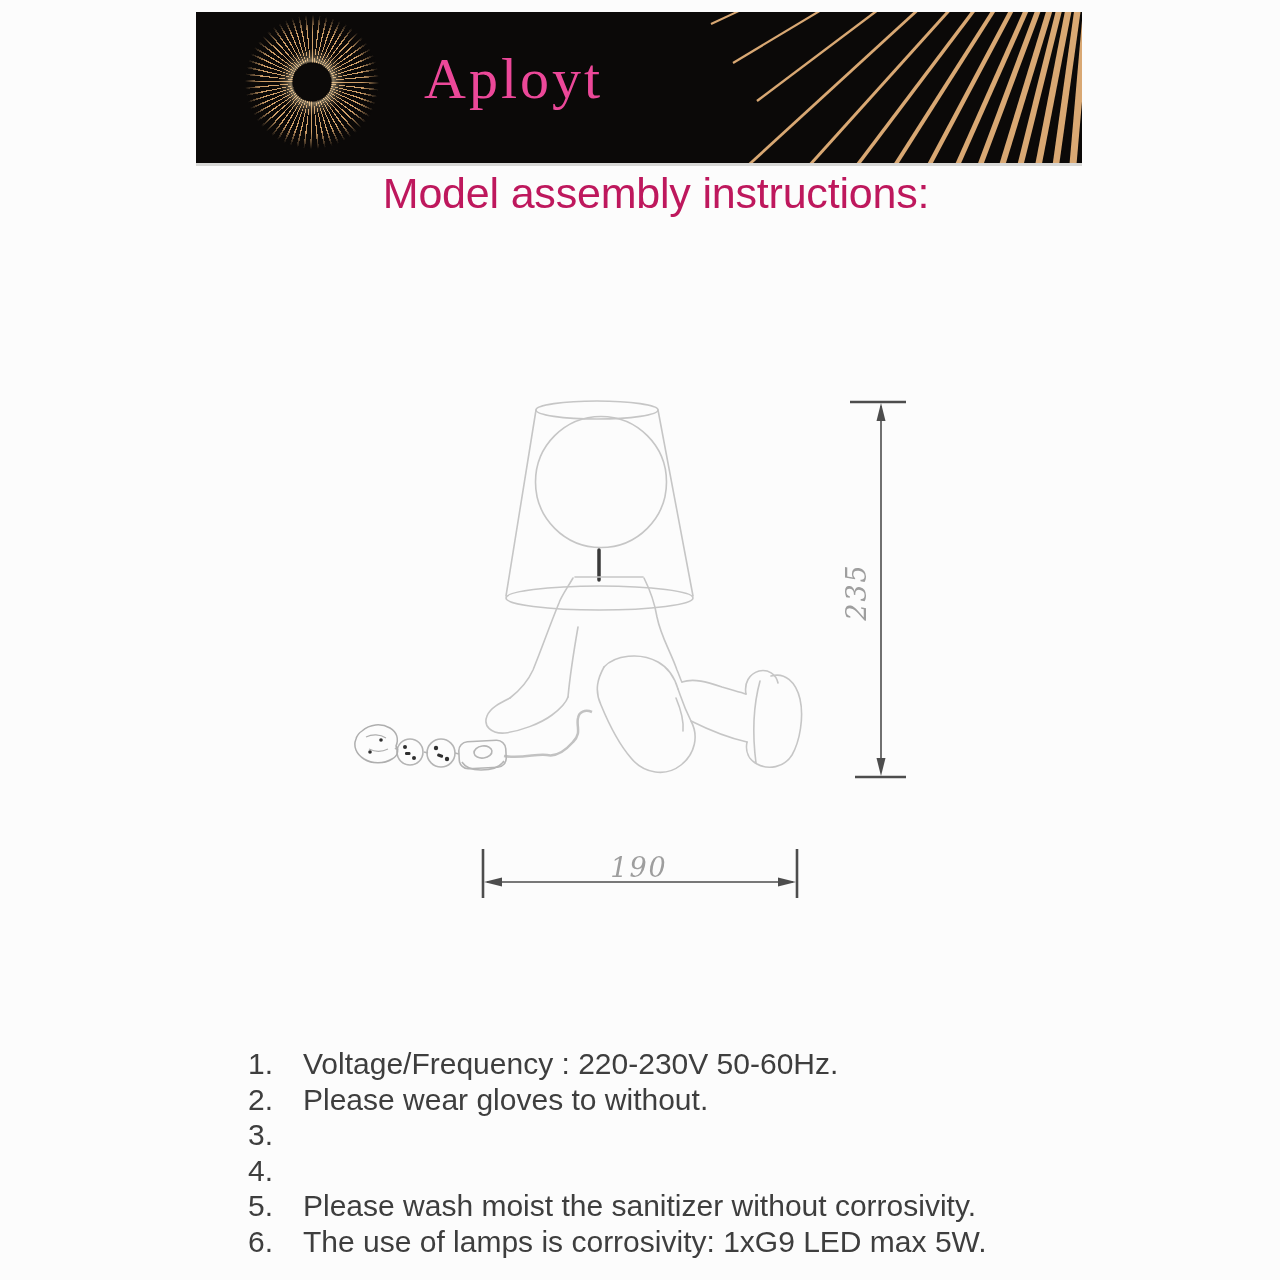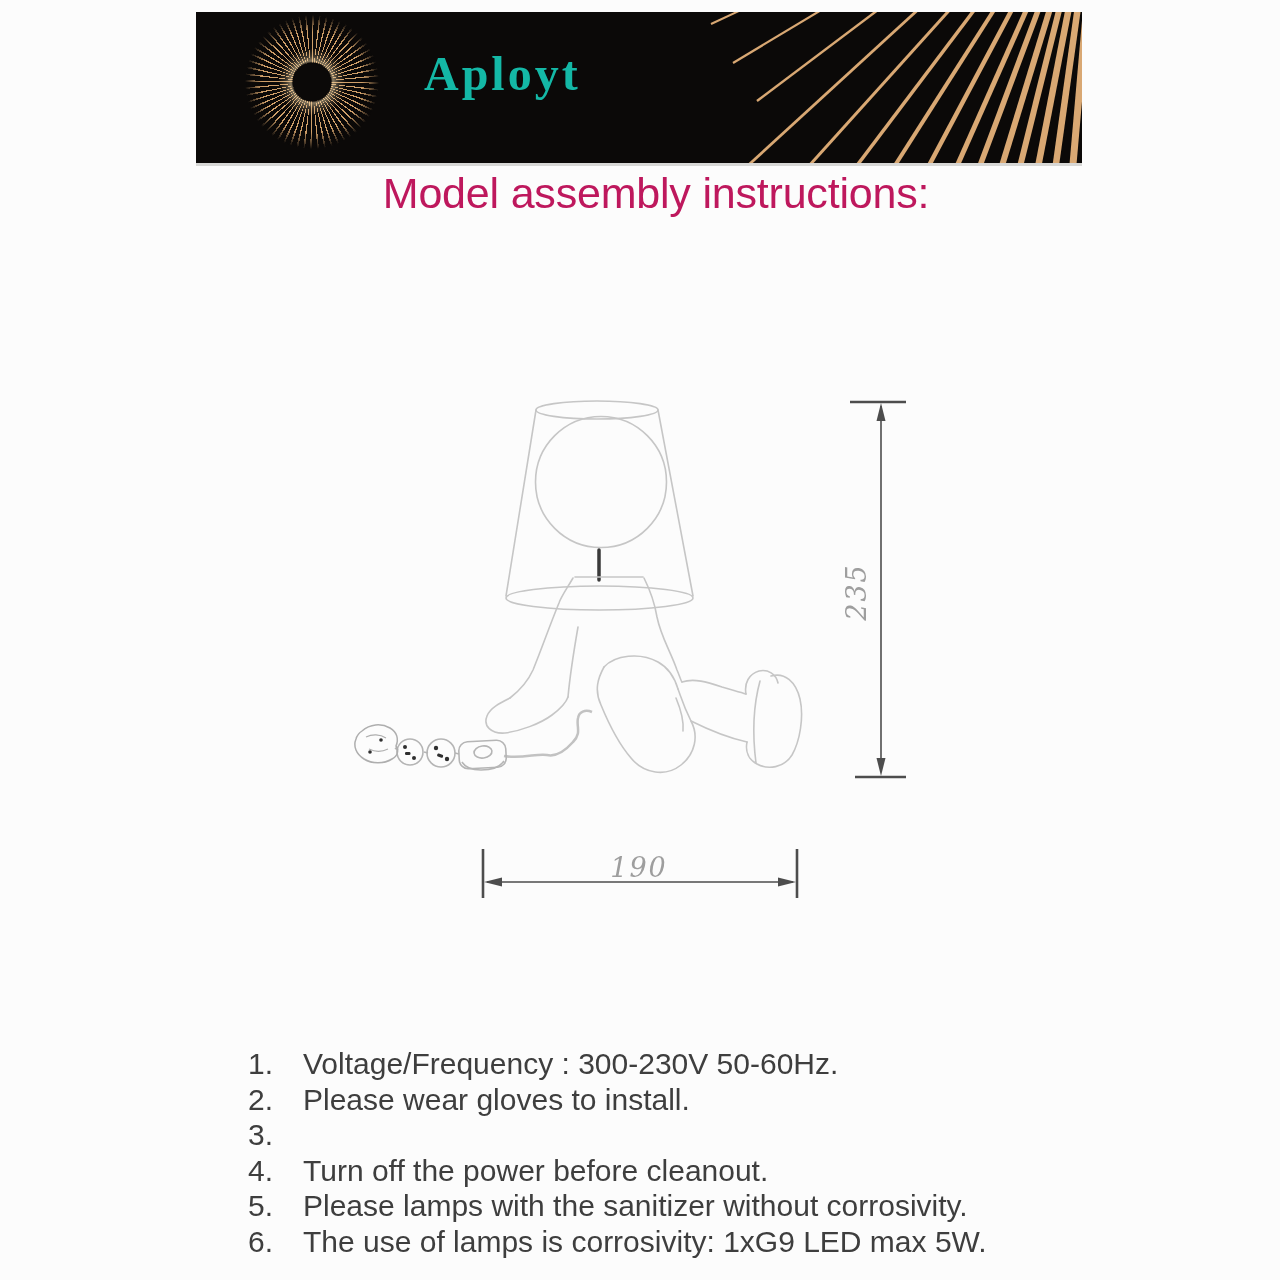--- a/index.html
+++ b/index.html
@@ -19,21 +19,21 @@
     border-radius:50%;
     background:
       radial-gradient(circle, #0b0908 0 19px, rgba(11,9,8,0) 20px),
       radial-gradient(circle, rgba(11,9,8,0) 0 50px, #0b0908 67px),
       radial-gradient(circle, rgba(246,220,173,0) 0 18px, rgba(246,220,173,.55) 21px, rgba(246,220,173,.22) 26px, rgba(246,220,173,0) 34px),
       repeating-conic-gradient(#cf9f69 0deg 1.5deg, rgba(0,0,0,0) 1.5deg 6deg);
   }
   .brand {
     position:absolute; left:228px; top:38px;
     font-family:"Liberation Serif","DejaVu Serif",serif;
-    font-size:48px; font-weight:700; letter-spacing:3px; color:#14b8a6;
+    font-size:58px; font-weight:400; letter-spacing:3px; color:#ec4899;
     line-height:1;
   }
   .fan { position:absolute; left:0; top:0; }
   .fan line { stroke:#d9a873; }
 
   
   .title-block {
     position:absolute; left:16px; top:174px; width:1280px;
     text-align:center; color:#be185d;
     font-size:43px; line-height:39px; letter-spacing:-0.2px;
@@ -171,36 +171,35 @@
       <line x1="487" y1="882" x2="793" y2="882"></line>
       <polygon points="484,882 502,877.5 502,886.5" stroke="none"></polygon>
       <polygon points="796,882 778,877.5 778,886.5" stroke="none"></polygon>
     </g>
     <text class="dim-label" x="639" y="877" text-anchor="middle">190</text>
   </svg>
 
   <div class="instructions">
     <div class="instr-row">
       <span class="instr-num">1.</span>
-      <span>Voltage/Frequency : 300-230V 50-60Hz.</span>
+      <span>Voltage/Frequency : 220-230V 50-60Hz.</span>
     </div>
     <div class="instr-row">
       <span class="instr-num">2.</span>
-      <span>Please wear gloves to install.</span>
+      <span>Please wear gloves to without.</span>
     </div>
     <div class="instr-row">
       <span class="instr-num">3.</span>
     </div>
     <div class="instr-row">
       <span class="instr-num">4.</span>
-      <span>Turn off the power before cleanout.</span>
     </div>
     <div class="instr-row">
       <span class="instr-num">5.</span>
-      <span>Please lamps with the sanitizer without corrosivity.</span>
+      <span>Please wash moist the sanitizer without corrosivity.</span>
     </div>
     <div class="instr-row">
       <span class="instr-num">6.</span>
       <span>The use of lamps is corrosivity: 1xG9 LED max 5W.</span>
     </div>
   </div>
 
 </div>
 
 </body></html>

